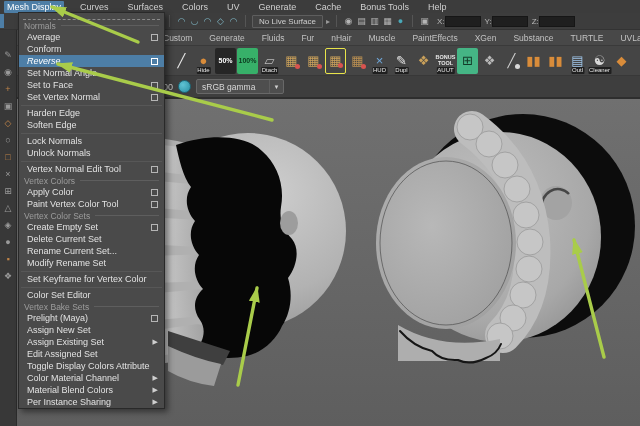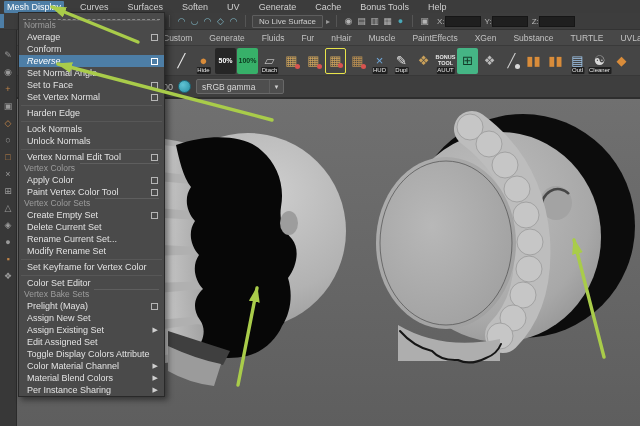--- a/index.html
+++ b/index.html
@@ -54,21 +54,21 @@
   #viewport{position:absolute;left:0;top:99px;width:640px;height:327px;background:linear-gradient(#707070,#5e5e5e);overflow:hidden;}
   #viewport svg{display:block;}
 
   
   #toolbox{position:absolute;left:0;top:30px;width:17px;height:396px;background:#383838;border-right:1px solid #2b2b2b;padding-top:16px;}
   .tb-ic{width:16px;height:17px;display:flex;align-items:center;justify-content:center;font-size:9px;color:#9a9a9a;}
 
   
   #popupmenu{position:absolute;left:18px;top:12px;width:147px;background:var(--menubg);border:1px solid #292929;box-shadow:3px 3px 6px rgba(0,0,0,.45);z-index:5;}
   #tearoff{height:6px;margin:1px 4px 0 4px;border-bottom:1px dashed #8a8a8a;}
-  .mh{display:flex;height:11px;padding-left:5px;}
+  .mh{display:flex;align-items:center;height:11px;padding-left:5px;}
   .mh .htxt{font-size:8.5px;color:#9d9d9d;white-space:nowrap;}
   .mh .hline{flex:1;height:1px;background:#5e5e5e;margin:0 5px 0 5px;}
   .mi{display:flex;align-items:center;height:12px;padding:0 6px 0 8px;}
   .mi .lbl{flex:1;font-size:9px;color:#e2e2e2;white-space:nowrap;}
   .mi .ob{width:7px;height:7px;border:1px solid #b5b5b5;flex:none;}
   .mi .subarr{font-size:7px;color:#cfcfcf;flex:none;}
   .mi.hl{background:var(--hl);font-style:italic;}
   .mi.hl .lbl{color:#fff;}
   .mi.hl .ob{border-color:#fff;}
   .msep{height:4px;display:flex;align-items:center;padding:0 2px;}
@@ -156,21 +156,21 @@
         <path d="M398,226 Q442,252 500,240 L500,262 L398,262 Z" fill="#aeaeae"></path>
         <path d="M400,232 Q414,248 432,252 Q441,262 458,261 Q470,267 486,259 Q497,255 501,245" fill="none" stroke="#161616" stroke-width="2" stroke-linecap="round"></path>
       </g>
     </svg>
   </div>
 
   <div id="menubar">
       <span class="mb-item active">Mesh Display</span>
       <span class="mb-item">Curves</span>
       <span class="mb-item">Surfaces</span>
-      <span class="mb-item">Soften</span>
+      <span class="mb-item">Colors</span>
       <span class="mb-item">UV</span>
       <span class="mb-item">Generate</span>
       <span class="mb-item">Cache</span>
       <span class="mb-item">Bonus Tools</span>
       <span class="mb-item">Help</span>
     </div>
 
   <div id="statusline">
     <div id="sl-indicator"></div>
     <div id="sl-content">
@@ -361,20 +361,23 @@
         <div class="mi">
           <span class="lbl">Set Vertex Normal</span>
           <span class="ob"></span>
         </div>
         <div class="msep">
           <div></div>
         </div>
         <div class="mi">
           <span class="lbl">Harden Edge</span>
         </div>
+        <div class="mi">
+          <span class="lbl">Soften Edge</span>
+        </div>
         <div class="msep">
           <div></div>
         </div>
         <div class="mi">
           <span class="lbl">Lock Normals</span>
         </div>
         <div class="mi">
           <span class="lbl">Unlock Normals</span>
         </div>
         <div class="msep">

